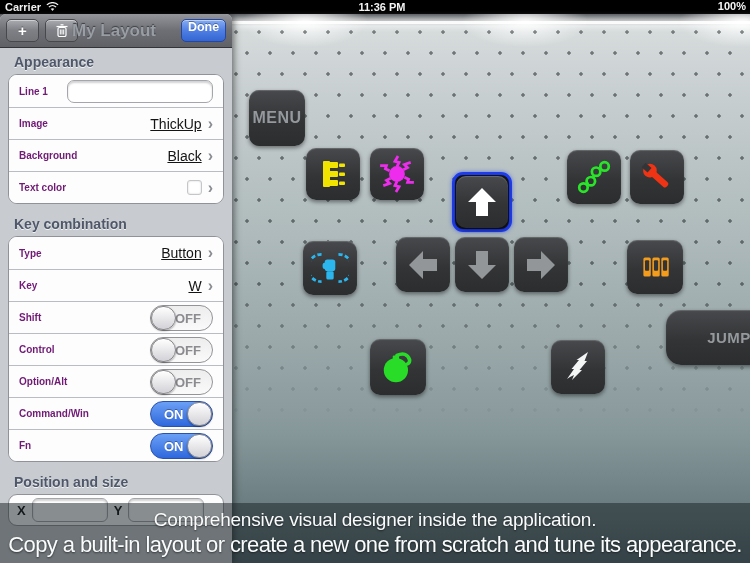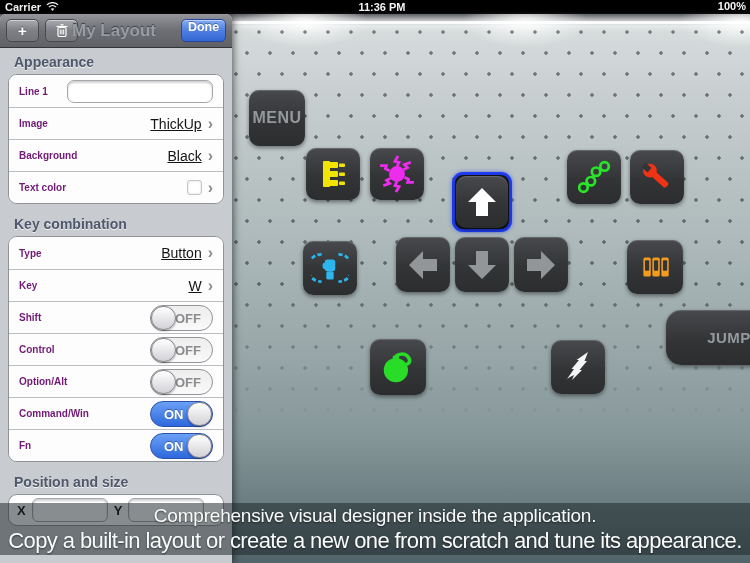--- a/index.html
+++ b/index.html
@@ -91,21 +91,21 @@
   .toggle.on .state { left:13px; color:#fff; text-shadow:0 -1px 0 rgba(0,0,0,.35); }
   .toggle.on .knob { right:0; }
 
   .posrow { display:flex; align-items:center; gap:6px; padding:0 8px; height:32px; background:#fdfdfd;
     margin:0 8px; border:1px solid #8f9297; border-radius:9px; }
   .posrow .axis { font-size:13px; font-weight:bold; color:#0c0c0c; }
   .pos-input { width:76px; height:24px; border:1px solid #a4a6ab; border-radius:6px; background:#fff;
     box-shadow:inset 0 2px 2px rgba(0,0,0,.18); font-size:13px; padding:0 5px; outline:none; }
 
   
-  .caption { position:absolute; left:0; top:503px; width:750px; height:52px;
+  .caption { position:absolute; left:0; top:503px; width:750px; height:60px;
     background:rgba(26,37,40,.52); z-index:9; display:flex; flex-direction:column;
     align-items:center; justify-content:center; gap:1px; }
   .caption .l1 { color:#fafcfc; font-size:19px; white-space:nowrap; text-shadow:0 1px 2px rgba(0,0,0,.55); letter-spacing:-0.2px; }
   .caption .l2 { color:#fafcfc; font-size:22px; white-space:nowrap; text-shadow:0 1px 2px rgba(0,0,0,.55); letter-spacing:-0.6px; }
 </style>
 </head>
 <body>
 
 <div class="stage">
 

